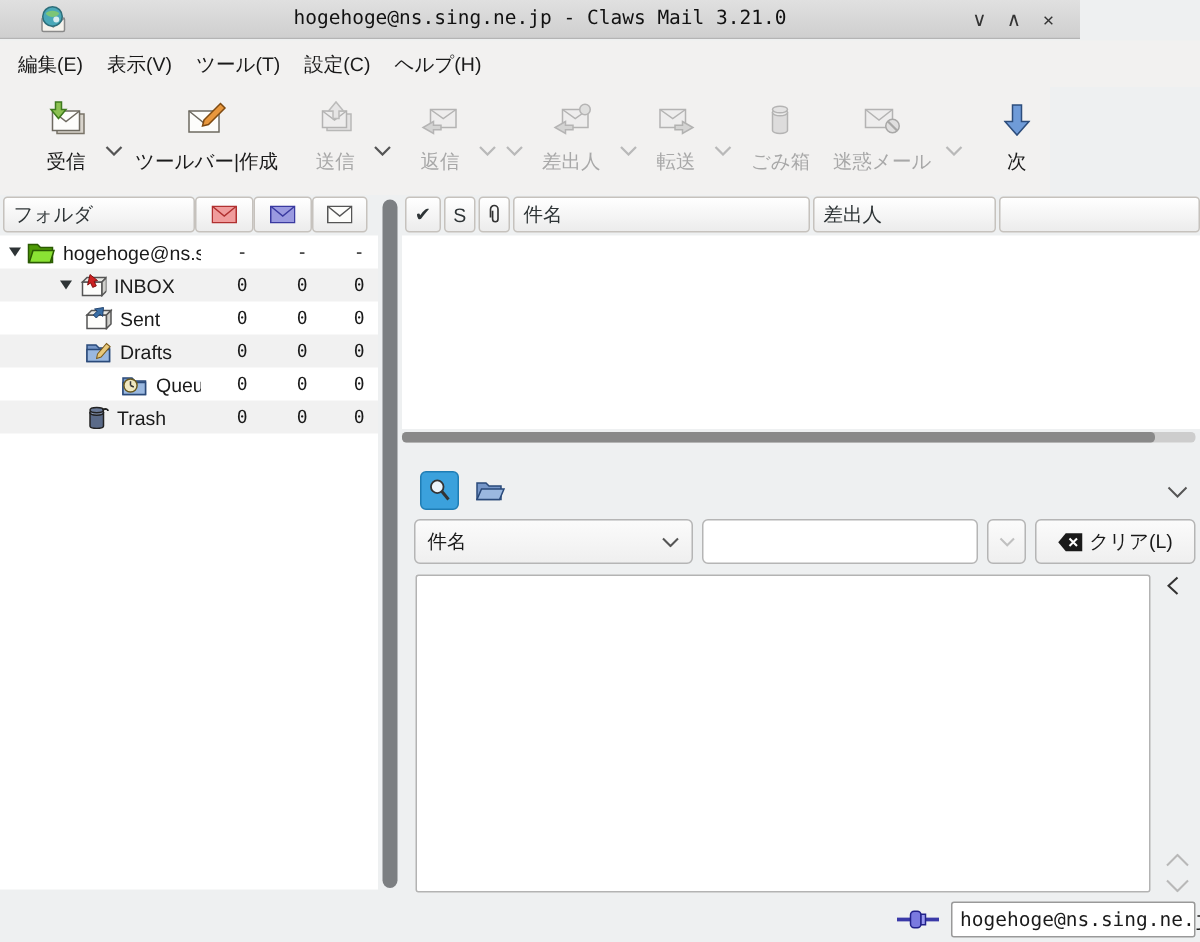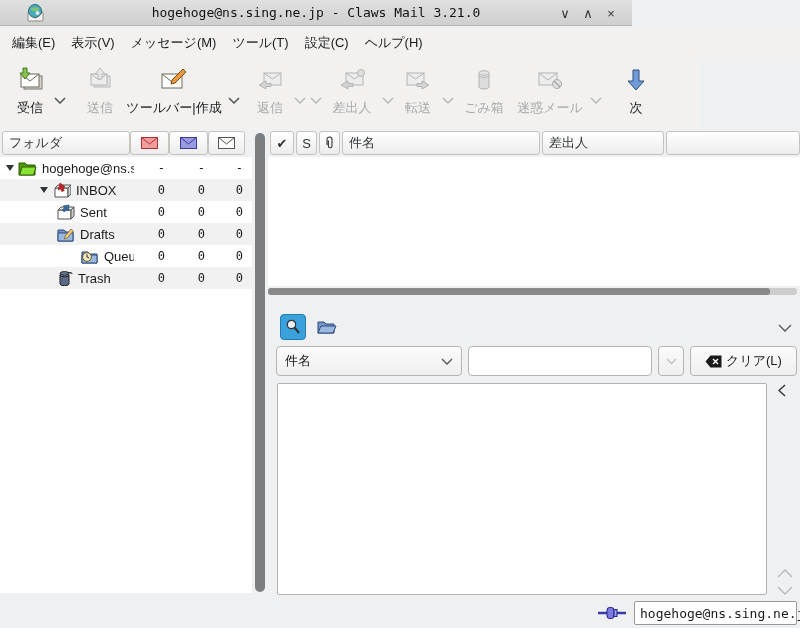--- a/index.html
+++ b/index.html
@@ -2,38 +2,38 @@
 <html><head>
 <meta charset="utf-8">
 <style>
   * { margin:0; padding:0; box-sizing:border-box; }
   html,body { width:800px; height:628px; overflow:hidden; }
   body { font-family:"Liberation Sans","DejaVu Sans",sans-serif; font-size:13px; color:#1a1a1a; background:#eef0f1; }
   .abs { position:absolute; }
   #win { position:relative; width:800px; height:628px; background:#eef0f1; }
 
   
-  #titlebar { left:0; top:0; width:632px; height:26px;
+  #titlebar { left:0; top:0; width:720px; height:26px;
     background:linear-gradient(#e0e0e0,#cfcfcf); border-bottom:1px solid #b4b4b4;
     display:flex; align-items:center;padding-left:21px; }
   #title-text { position:absolute; left:0; right:0; text-align:center;
     font-family:"DejaVu Sans Mono","Liberation Mono",monospace; font-size:13px; color:#111; }
   .winctl { position:absolute; top:0; width:22px; height:26px; display:flex; align-items:center;
     justify-content:center; color:#333; font-size:13px; cursor:default; }
   #btn-min { right:56px; } #btn-max { right:33px; } #btn-close { right:10px; }
   #app-icon { margin-left:5px; width:20px; height:20px; }
 
   
   #menubar { left:0; top:27px; width:800px; height:31px; background:#f2f1f0;
     display:flex; align-items:center; padding-left:4px; }
   .menu-item { padding:4px 8px; white-space:nowrap; }
 
   
   #toolbar { left:0; top:58px; width:700px; height:72px; background:#f2f1f0;
-    display:flex; align-items:flex-start; padding:6px 0 0 8px; }
+    display:flex; align-items:flex-start; padding:6px 0 0 22px;justify-content:space-between; }
   .tb-item { display:flex; flex-direction:column; align-items:center; min-width:44px; padding:0 2px; }
   .tb-item .tb-ico { height:32px; display:flex; align-items:center; justify-content:center; }
   .tb-item .tb-label { margin-top:3px; font-size:13px; white-space:nowrap; }
   .tb-item.disabled .tb-label { color:#a8a8a8; }
   .tb-item.disabled .tb-ico svg { filter:grayscale(1); opacity:.45; }
   .tb-chev { width:16px; height:48px; display:flex; align-items:flex-end; justify-content:center; padding-bottom:8px; }
   .tb-chev svg { display:block; }
   .chev-dim polyline { stroke:#b9b9b9; }
 
   
@@ -108,21 +108,20 @@
     </svg>
     <div id="title-text">hogehoge@ns.sing.ne.jp - Claws Mail 3.21.0</div>
     <div id="btn-min" class="winctl">∨</div>
     <div id="btn-max" class="winctl">∧</div>
     <div id="btn-close" class="winctl">×</div>
   </div>
 
   <div id="menubar" class="abs">
     <div class="menu-item">編集(E)</div>
     <div class="menu-item">表示(V)</div>
-    <div class="menu-item">メッセージ(M)</div>
     <div class="menu-item">ツール(T)</div>
     <div class="menu-item">設定(C)</div>
     <div class="menu-item">ヘルプ(H)</div>
   </div>
 
   <div id="toolbar" class="abs">
 
     <div class="tb-item">
       <div class="tb-ico">
         <svg width="28" height="26" viewBox="0 0 28 26">
@@ -133,41 +132,41 @@
         </svg>
       </div>
       <div class="tb-label">受信</div>
     </div>
     <div class="tb-chev">
       <svg width="12" height="7" viewBox="0 0 12 7">
           <polyline points="1,1 6,6 11,1" fill="none" stroke="#555" stroke-width="1.5"></polyline>
         </svg>
     </div>
 
+    <div class="tb-item" style="min-width:104px">
+      <div class="tb-ico">
+        <svg width="30" height="26" viewBox="0 0 30 26">
+          <rect x="3" y="7" width="20" height="14" fill="#fdfdfb" stroke="#6e6a60"></rect>
+          <path d="M3 7 L13 15 L23 7" fill="none" stroke="#6e6a60"></path>
+          <path d="M13 13 L24 2 l3 3 -11 11 -4 1 z" fill="#e8973d" stroke="#7e4a12"></path>
+        </svg>
+      </div>
+      <div class="tb-label">ツールバー|作成</div>
+    </div>
+
     <div class="tb-item disabled" style="margin-left:10px">
       <div class="tb-ico">
         <svg width="28" height="26" viewBox="0 0 28 26">
           <rect x="8" y="9" width="16" height="11" fill="#d9d4cc" stroke="#7a7468"></rect>
           <rect x="5" y="7" width="16" height="11" fill="#efe9df" stroke="#6e6a60"></rect>
           <path d="M5 7 L13 13 L21 7" fill="none" stroke="#6e6a60"></path>
           <path d="M12 12 v-5 h-3 l5 -6 5 6 h-3 v5 z" fill="#e8d8a8" stroke="#8a7a4a"></path>
         </svg>
       </div>
       <div class="tb-label">送信</div>
-    </div>
-
-    <div class="tb-item" style="min-width:104px">
-      <div class="tb-ico">
-        <svg width="30" height="26" viewBox="0 0 30 26">
-          <rect x="3" y="7" width="20" height="14" fill="#fdfdfb" stroke="#6e6a60"></rect>
-          <path d="M3 7 L13 15 L23 7" fill="none" stroke="#6e6a60"></path>
-          <path d="M13 13 L24 2 l3 3 -11 11 -4 1 z" fill="#e8973d" stroke="#7e4a12"></path>
-        </svg>
-      </div>
-      <div class="tb-label">ツールバー|作成</div>
     </div>
     <div class="tb-chev">
       <svg width="12" height="7" viewBox="0 0 12 7">
           <polyline points="1,1 6,6 11,1" fill="none" stroke="#555" stroke-width="1.5"></polyline>
         </svg>
     </div>
 
     <div class="tb-item disabled" style="margin-left:6px">
       <div class="tb-ico">
         <svg width="28" height="26" viewBox="0 0 28 26">

